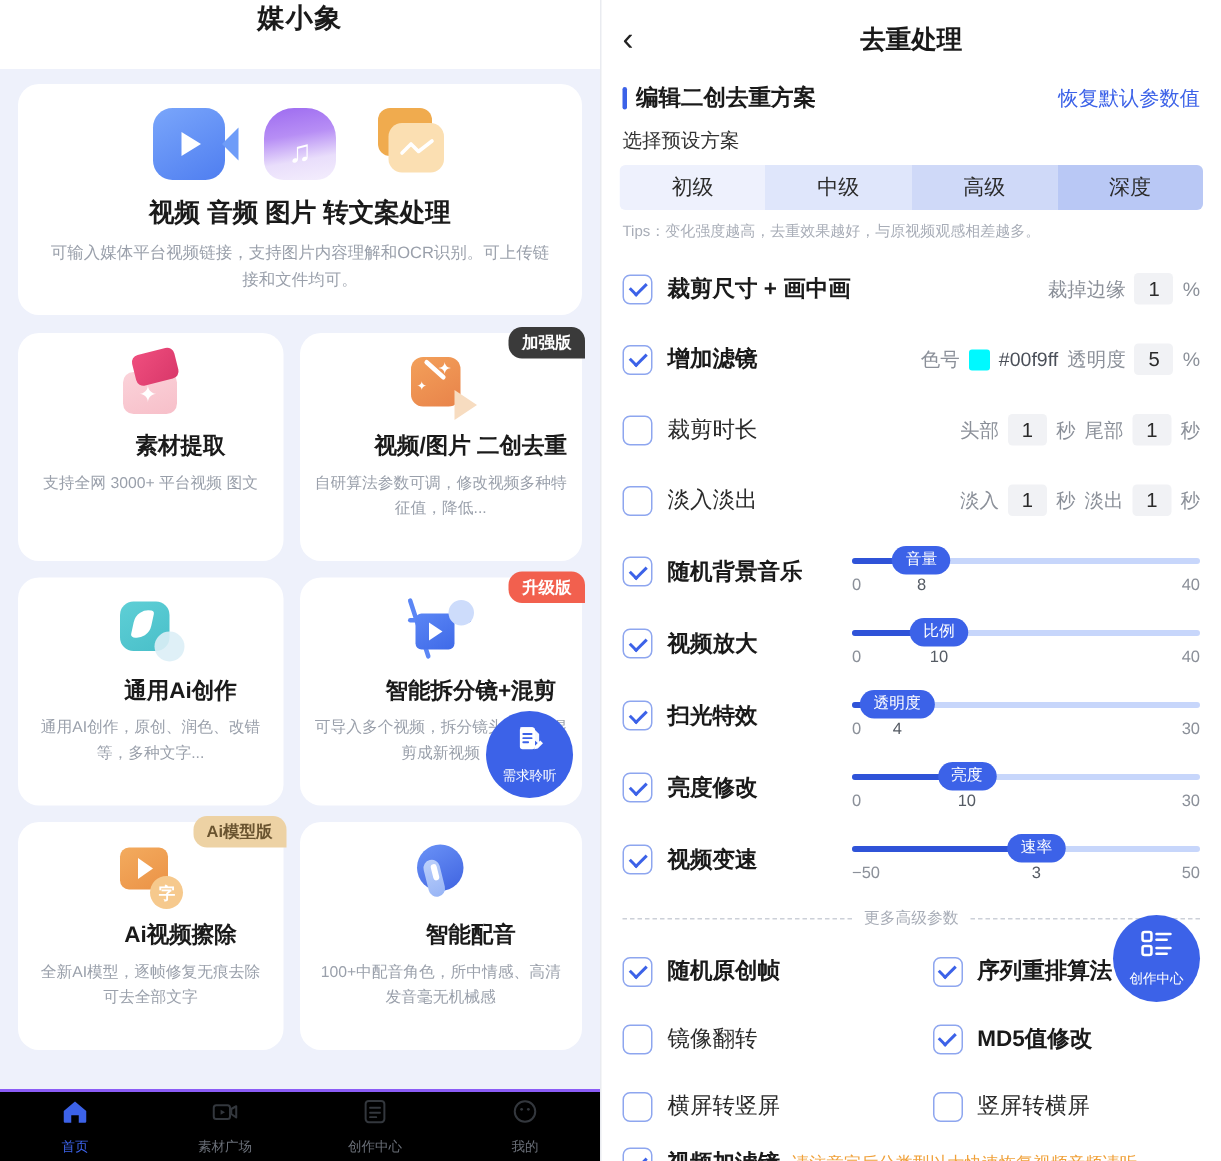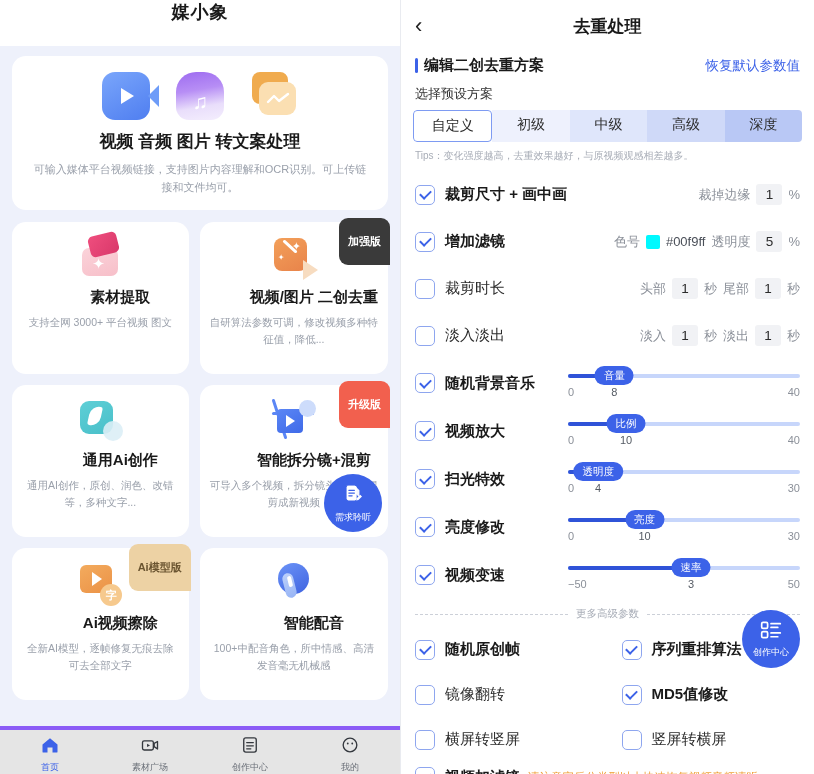--- a/index.html
+++ b/index.html
@@ -70,21 +70,21 @@
     height: 152px;
     display:flex;flex-direction:column;align-items:center;
     overflow: visible;
   }
   .tile-ico { width:44px;height:44px;position:relative;margin-bottom:8px; }
   .tile-title { font-size:15px; font-weight:bold; color:#1a1a1a; margin-bottom:7px; text-align:center; white-space:nowrap;margin-left:40px; }
   .tile-desc { font-size:10.5px; color:#9aa0ab; line-height:1.6; text-align:center; }
   .badge {
     position:absolute; top:-4px; right:-2px;
     font-size:11px; font-weight:bold; color:#fff;
-    padding:16px 9px; border-radius:9px 9px 0 9px;
+    padding:3px 9px; border-radius:9px 9px 0 9px;
     z-index: 4;
   }
   .badge-dark { background:#3a3a3a; }
   .badge-red { background:#f2604e; }
   .badge-tan { background:#edd2a4; color:#6a5430; }
 
   
   .art-extract .a1 { position:absolute;left:4px;top:12px;width:36px;height:28px;border-radius:7px;background:linear-gradient(160deg,#fbd3da,#f7bfc9); }
   .art-extract .a2 { position:absolute;left:11px;top:-2px;width:29px;height:21px;border-radius:5px;background:linear-gradient(140deg,#ef4e7e,#d9386a);transform:rotate(-14deg); }
   .art-extract .spark { position:absolute;left:14px;top:20px;color:#fff;font-size:15px;line-height:1; }
@@ -117,23 +117,23 @@
   .fab {
     position:absolute; width:58px;height:58px;border-radius:50%;
     background:#3c62e8; color:#fff;
     display:flex;flex-direction:column;align-items:center;justify-content:center;
     z-index: 30;
   }
   .fab .fab-label { font-size:9px; margin-top:2px; }
   .fab-need { right:18px; bottom:194px; }
 
   .left-tabbar {
-    flex:0 0 48px; height:48px; background:#e5e5e5;
-    border-top:4px solid #8b5cf6;
-    display:flex; align-items:flex-end;
+    flex:0 0 48px; height:48px; background:#000000;
+    border-top:2px solid #8b5cf6;
+    display:flex; align-items:center;
   }
   .tabitem { flex:1; display:flex;flex-direction:column;align-items:center;justify-content:center;gap:2px; }
   .tabitem .tlabel { font-size:9px; color:#6a6f78; }
   .tabitem.active .tlabel { color:#3c62e8; }
 
   
   .right-panel {
     width:414px;height:774px;background:#fff;
     position:relative; overflow:hidden;
     border-left:1px solid #e9ebf0;
@@ -382,21 +382,20 @@
       <div class="r-sec-left">
         <span class="r-bar"></span>
         <span class="r-sec-title">编辑二创去重方案</span>
       </div>
       <div class="r-reset">恢复默认参数值</div>
     </div>
 
     <div class="r-sub">选择预设方案</div>
 
     <div class="seg">
-      <div class="seg-item sel" style="background:#ffffff;">自定义</div>
       <div class="seg-item" style="background:#eef1fd;">初级</div>
       <div class="seg-item" style="background:#dfe6fb;">中级</div>
       <div class="seg-item" style="background:#cfd9f8;">高级</div>
       <div class="seg-item" style="background:#b9c8f5;">深度</div>
     </div>
 
     <div class="tips">Tips：变化强度越高，去重效果越好，与原视频观感相差越多。</div>
 
     <div class="row">
       <span class="cb on"></span>

